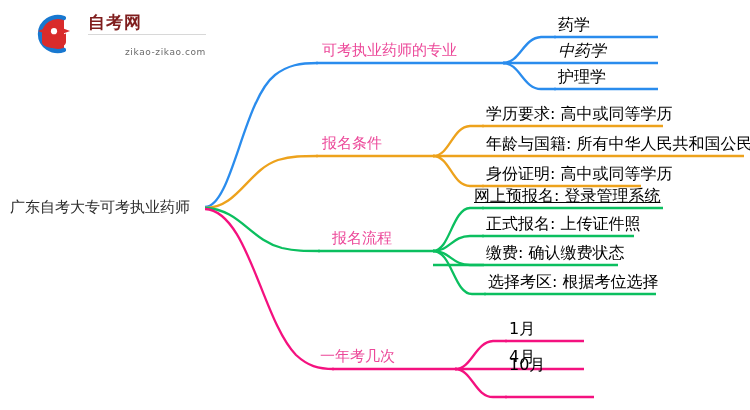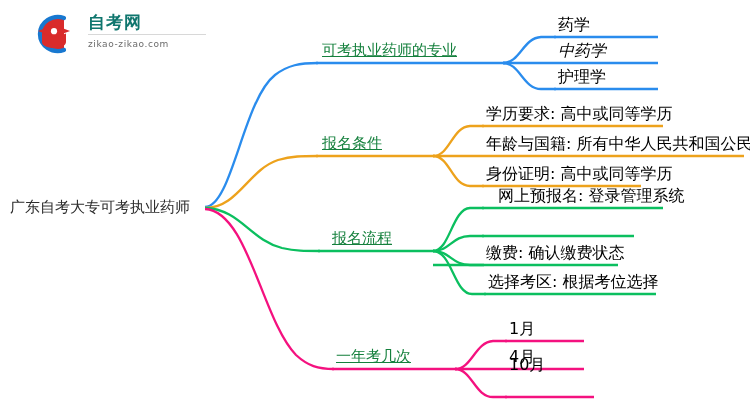--- a/index.html
+++ b/index.html
@@ -37,38 +37,39 @@
   }
   .logo-text-wrap {
     position: absolute;
     left: 58px;
     top: 3px;
     width: 118px;
   }
   .logo-title {
     font-size: 17px;
     font-weight: bold;
-    color: #0f766e;
+    color: #7f1d1d;
     letter-spacing: 1px;
     line-height: 22px;
     white-space: nowrap;
   }
   .logo-rule {
     width: 118px;
     height: 1px;
     background: #d8d8d8;
     margin-top: 1px;
   }
   .logo-sub {
     font-size: 9px;
     color: #6b6b6b;
     letter-spacing: 0.6px;
     line-height: 14px;
-    margin-top: 2px;
+    margin-top: 10px;
     white-space: nowrap;
+    text-align: right;
   }
 
   
   #connectors {
     position: absolute;
     left: 0;
     top: 0;
     width: 750px;
     height: 410px;
   }
@@ -85,22 +86,21 @@
     color: #3a3a3a;
     font-size: 15px;
     line-height: 18px;
   }
   .node.root {
     font-size: 15px;
     color: #2d2d2d;
   }
   .node.topic {
     font-size: 15px;
-    color: #15803d;
-    text-decoration: underline;
+    color: #ec4899;
   }
   .node.leaf {
     font-size: 16px;
     color: #000000;
   }
 </style>
 </head>
 <body>
 
 <div id="mindmap-root">
@@ -171,22 +171,23 @@
   <div class="node leaf" style="left:558px; top:16px;">药学</div>
   <div class="node leaf" style="left:558px; top:42px;font-style:italic;">中药学</div>
   <div class="node leaf" style="left:558px; top:68px;text-align:center;">护理学</div>
 
   <div class="node topic" style="left:322px; top:134px;">报名条件</div>
   <div class="node leaf" style="left:486px; top:105px;">学历要求: 高中或同等学历</div>
   <div class="node leaf" style="left:486px; top:135px;text-align:center;">年龄与国籍: 所有中华人民共和国公民</div>
   <div class="node leaf" style="left:486px; top:165px;">身份证明: 高中或同等学历</div>
 
   <div class="node topic" style="left:332px; top:229px;">报名流程</div>
-  <div class="node leaf" style="left:498px; top:187px;">网上预报名: 登录管理系统</div>
+  <div class="node leaf" style="left:474px; top:187px;text-decoration:underline;">网上预报名: 登录管理系统</div>
+  <div class="node leaf" style="left:486px; top:215px;">正式报名: 上传证件照</div>
   <div class="node leaf" style="left:486px; top:244px;">缴费: 确认缴费状态</div>
   <div class="node leaf" style="left:488px; top:273px;">选择考区: 根据考位选择</div>
 
-  <div class="node topic" style="left:336px; top:347px;">一年考几次</div>
+  <div class="node topic" style="left:320px; top:347px;">一年考几次</div>
   <div class="node leaf" style="left:509px; top:320px;">1月</div>
   <div class="node leaf" style="left:509px; top:348px;">4月</div>
   <div class="node leaf" style="left:509px; top:356px;">10月</div>
 
 </div>
 
 </body></html>

